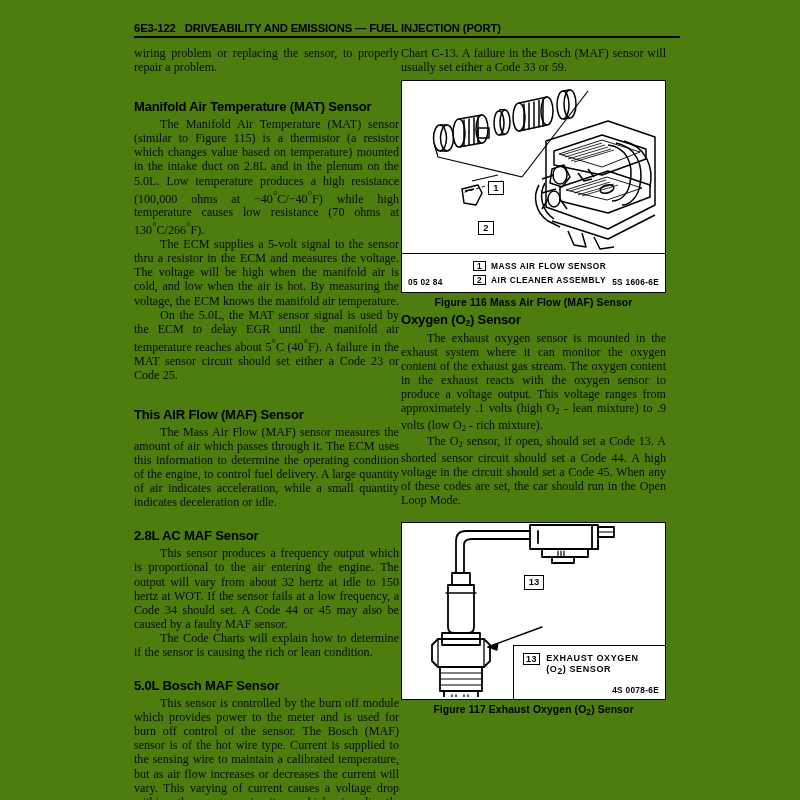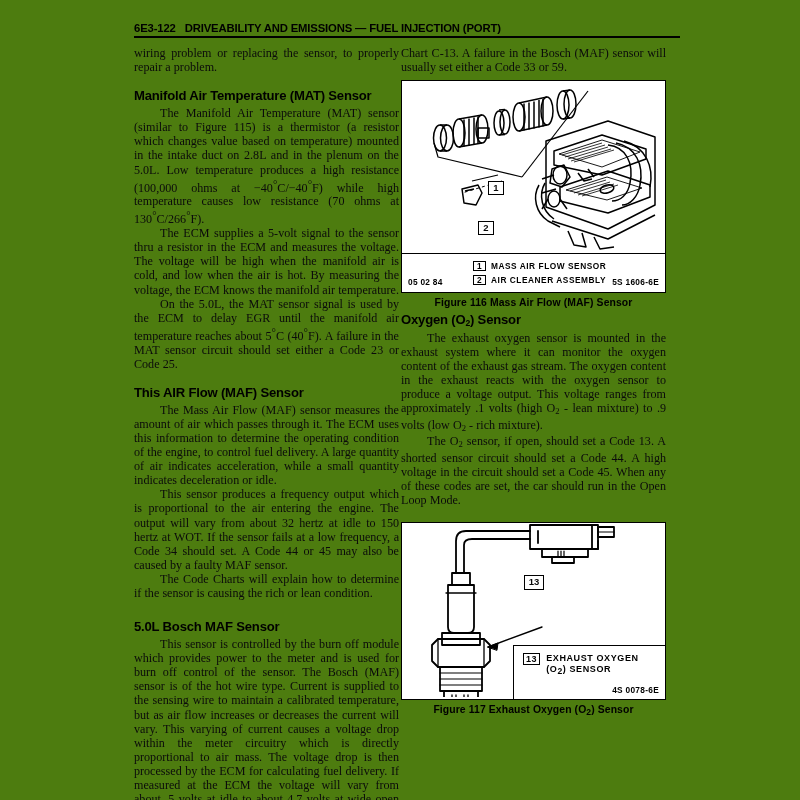--- a/index.html
+++ b/index.html
@@ -63,21 +63,21 @@
     hyphens: none;
     word-spacing: 0.1px;
   }
   p.body.noindent { text-indent: 0; }
   p.body + p.body { margin-top: 0; }
 
   h2.sub {
     font-family: "Liberation Sans", sans-serif;
     font-weight: bold;
     font-size: 13.1px;
-    margin: 14px 0 3px 0;
+    margin: 25px 0 3px 0;
     letter-spacing: -0.2px;
     color: #000;
   }
   h2.sub.extra { margin-top: 19px; }
 
   sub.sml { font-size: 8.6px; vertical-align: -0.18em; }
   .deg { font-size: 11px; vertical-align: 0.33em; }
 
   
   .figure { position: absolute; left: 401px; width: 265px; }
@@ -195,20 +195,21 @@
 
     <p class="body">The ECM supplies a 5-volt signal to the sensor thru a resistor in the ECM and measures the voltage. The voltage will be high when the manifold air is cold, and low when the air is hot. By measuring the voltage, the ECM knows the manifold air temperature.</p>
 
     <p class="body">On the 5.0L, the MAT sensor signal is used by the ECM to delay EGR until the manifold air temperature reaches about 5<span class="deg">°</span>C (40<span class="deg">°</span>F). A failure in the MAT sensor circuit should set either a Code 23 or Code 25.</p>
 
 
     <h2 class="sub">This AIR Flow (MAF) Sensor</h2>
 
     <p class="body">The Mass Air Flow (MAF) sensor measures the amount of air which passes through it. The ECM uses this information to determine the operating condition of the engine, to control fuel delivery. A large quantity of air indicates acceleration, while a small quantity indicates deceleration or idle.</p>
 
+    <h2 class="sub extra">2.8L AC MAF Sensor</h2>
 
     <p class="body">This sensor produces a frequency output which is proportional to the air entering the engine. The output will vary from about 32 hertz at idle to 150 hertz at WOT. If the sensor fails at a low frequency, a Code 34 should set. A Code 44 or 45 may also be caused by a faulty MAF sensor.</p>
     <p class="body">The Code Charts will explain how to determine if the sensor is causing the rich or lean condition.</p>
 
     <h2 class="sub extra">5.0L Bosch MAF Sensor</h2>
 
     <p class="body">This sensor is controlled by the burn off module which provides power to the meter and is used for burn off control of the sensor. The Bosch (MAF) sensor is of the hot wire type. Current is supplied to the sensing wire to maintain a calibrated temperature, but as air flow increases or decreases the current will vary. This varying of current causes a voltage drop within the meter circuitry which is directly proportional to air mass. The voltage drop is then processed by the ECM for calculating fuel delivery. If measured at the ECM the voltage will vary from about .5 volts at idle to about 4.7 volts at wide open throttle (WOT).</p>
 
   </div>
 

